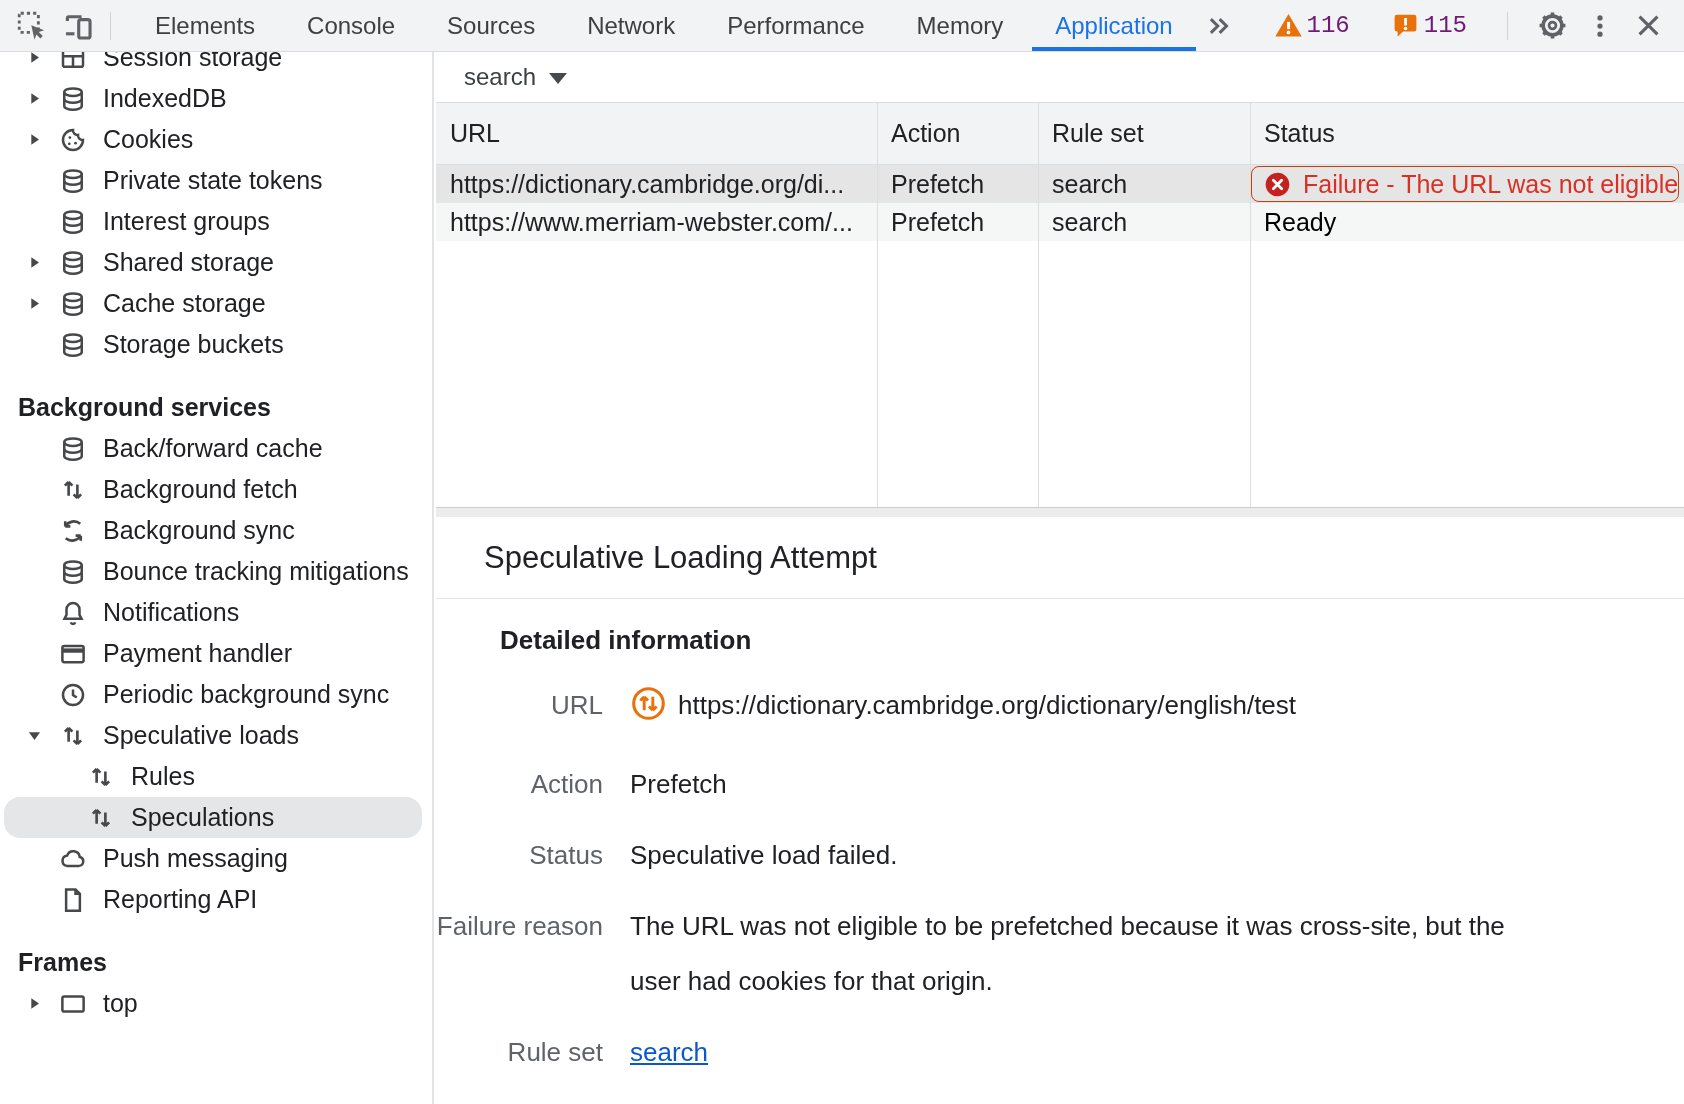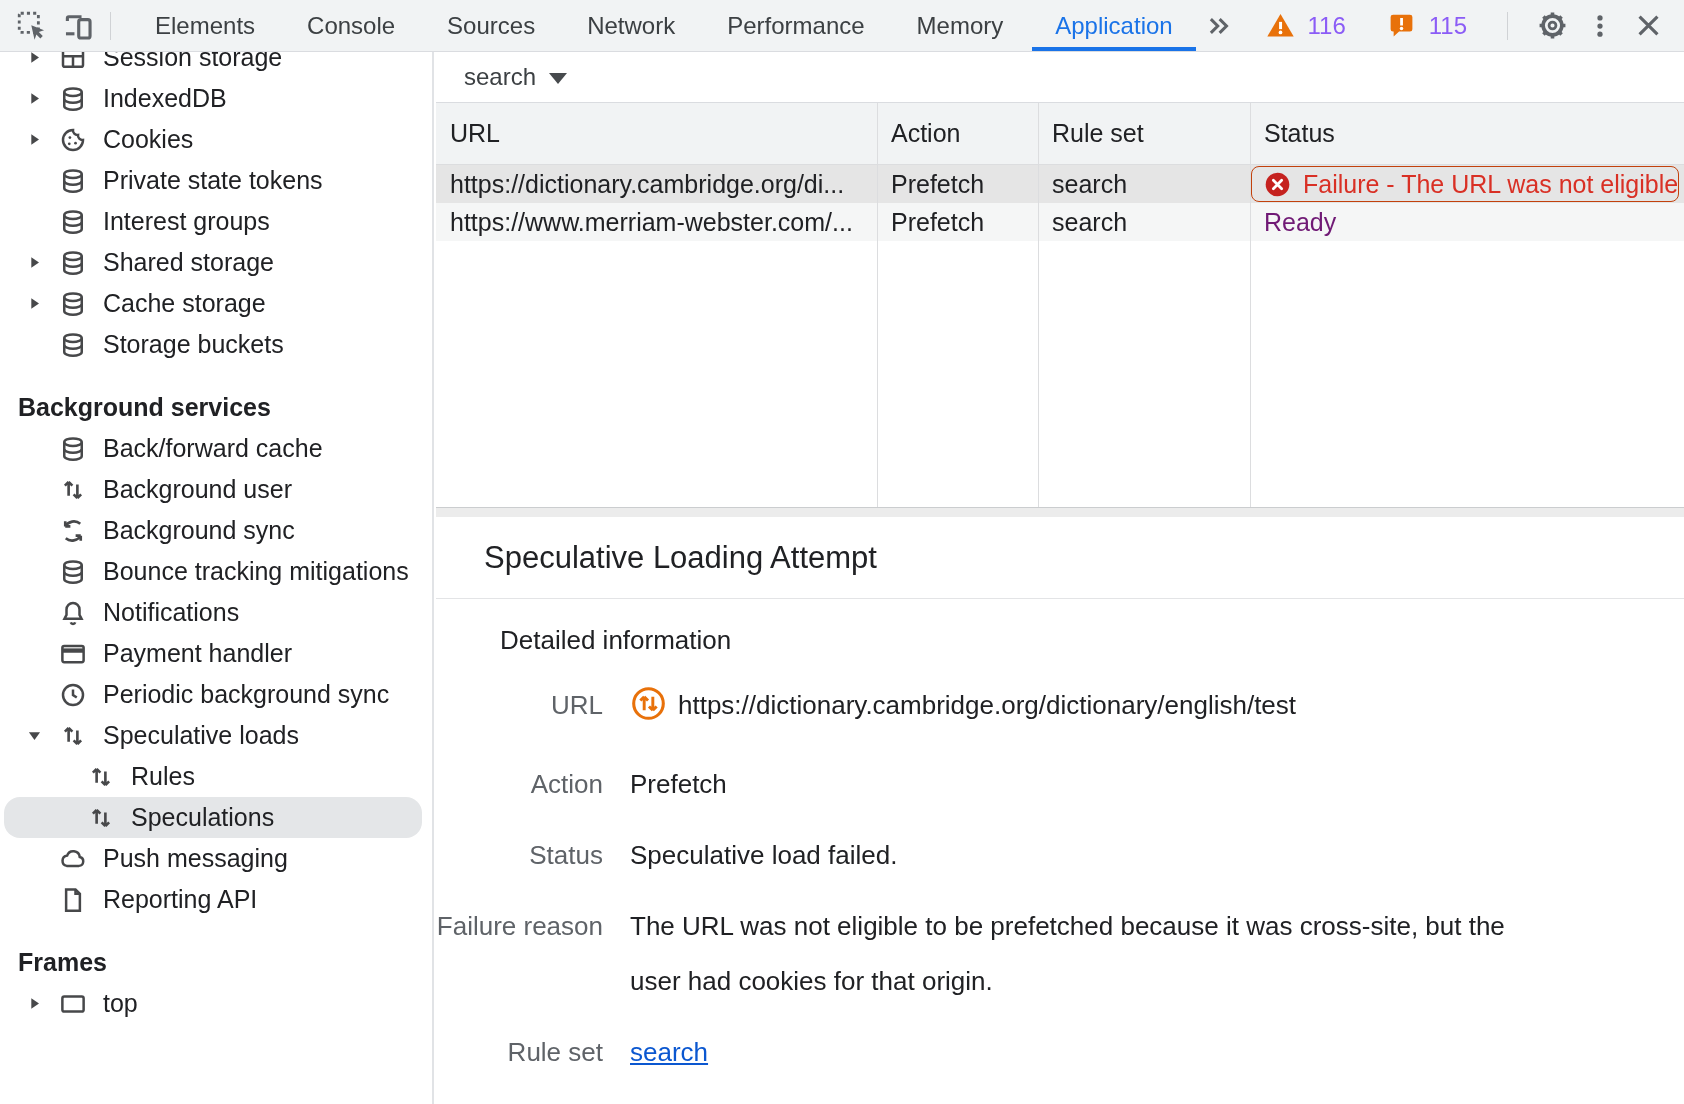--- a/index.html
+++ b/index.html
@@ -22,21 +22,21 @@
   .tab {
     position:relative; height:100%; display:flex; align-items:center;
     padding:0 26px; font-size:24px; color:#3c4043; white-space:nowrap; cursor:default;
   }
   .tab.active { color:#1a73e8; }
   .tab.active::after {
     content:""; position:absolute; left:3px; right:3px; bottom:0; height:4px; background:#1a73e8;
   }
   .more-tabs { display:flex; align-items:center; margin-left:2px; }
   .tb-right { margin-left:auto; display:flex; align-items:center; padding-right:18px; }
-  .count-group { display:flex; align-items:center; gap:9px; font-size:24px; color:#8b5cf6; margin-right:26px; }
+  .count-group { display:flex; align-items:center; font-size:24px; color:#701a75; margin-right:26px;font-family:Liberation Mono, monospace; }
   .tb-right .tb-icon { margin-left:12px; }
 
   
   .sidebar {
     position:absolute; top:52px; left:0; bottom:0; width:434px;
     background:#fff; border-right:2px solid #e1e3e6; overflow:hidden;
   }
   .sidebar-scroll { margin-top:-15px; }
   .side-row {
     height:41px; display:flex; align-items:center; padding-left:12px;
@@ -77,29 +77,29 @@
     height:100%; display:flex; align-items:center; padding-left:14px;
     white-space:nowrap; overflow:hidden; flex:0 0 auto;
   }
   .status-cell { position:relative; padding:0; }
   .focus-ring {
     position:absolute; left:1px; top:1px; right:5px; bottom:1px;
     border:1px solid #c2410c; border-radius:8px;
     display:flex; align-items:center; gap:12px; padding-left:12px;
     overflow:hidden; white-space:nowrap; color:#d93025; background:transparent;
   }
-  .ready-text { color:#701a75; }
+  .ready-text { color:#000000; }
 
   .split-strip { height:10px; background:#ececec; border-top:1px solid #cbcdcf; }
   .preview-header {
     height:82px; border-bottom:1px solid #e3e4e6; display:flex; align-items:center;
     padding-left:48px; font-size:31px; color:#202124; white-space:nowrap;
   }
   .details { padding-top:14px; font-size:26px; }
-  .detail-heading { font-weight:normal; padding-left:64px; line-height:55px; margin-bottom:10px; color:#202124; }
+  .detail-heading { font-weight:bold; padding-left:64px; line-height:55px; margin-bottom:10px; color:#202124; }
   .field { display:flex; align-items:flex-start; margin-bottom:16px; line-height:55px; }
   .field-label { width:167px; text-align:right; color:#5f6368; flex:0 0 auto; }
   .field-value { margin-left:27px; color:#202124; max-width:905px; }
   .field-value .inline-icon { display:inline-block; vertical-align:-8px; margin-right:11px; }
   .rule-link { color:#0b57d0; text-decoration:underline; cursor:pointer; }
 </style>
 </head>
 <body>
 
 <div class="screen">
@@ -299,21 +299,21 @@
           </span>
           <span class="lbl">Back/forward cache</span>
         </div>
         <div class="side-row">
           <span class="exp"></span>
           <span class="icn">
             <svg viewBox="0 0 24 24" width="30" height="30" fill="none" stroke="#47484a" stroke-width="2.1">
               <path d="M8.5 16.5 V5.5 M8.5 5.5 L5.5 8.5 M8.5 5.5 L11.5 8.5 M15.5 7.5 V18.5 M15.5 18.5 L12.5 15.5 M15.5 18.5 L18.5 15.5"></path>
             </svg>
           </span>
-          <span class="lbl">Background user</span>
+          <span class="lbl">Background fetch</span>
         </div>
         <div class="side-row">
           <span class="exp"></span>
           <span class="icn">
             <svg viewBox="0 0 24 24" width="30" height="30" fill="none" stroke="#47484a" stroke-width="2.1">
               <path d="M17.8 6.2 A8 8 0 0 0 5.8 8.3 M5.8 8.3 V4.2 M5.8 8.3 H9.9 M6.2 17.8 A8 8 0 0 0 18.2 15.7 M18.2 15.7 V19.8 M18.2 15.7 H14.1"></path>
             </svg>
           </span>
           <span class="lbl">Background sync</span>
         </div>

